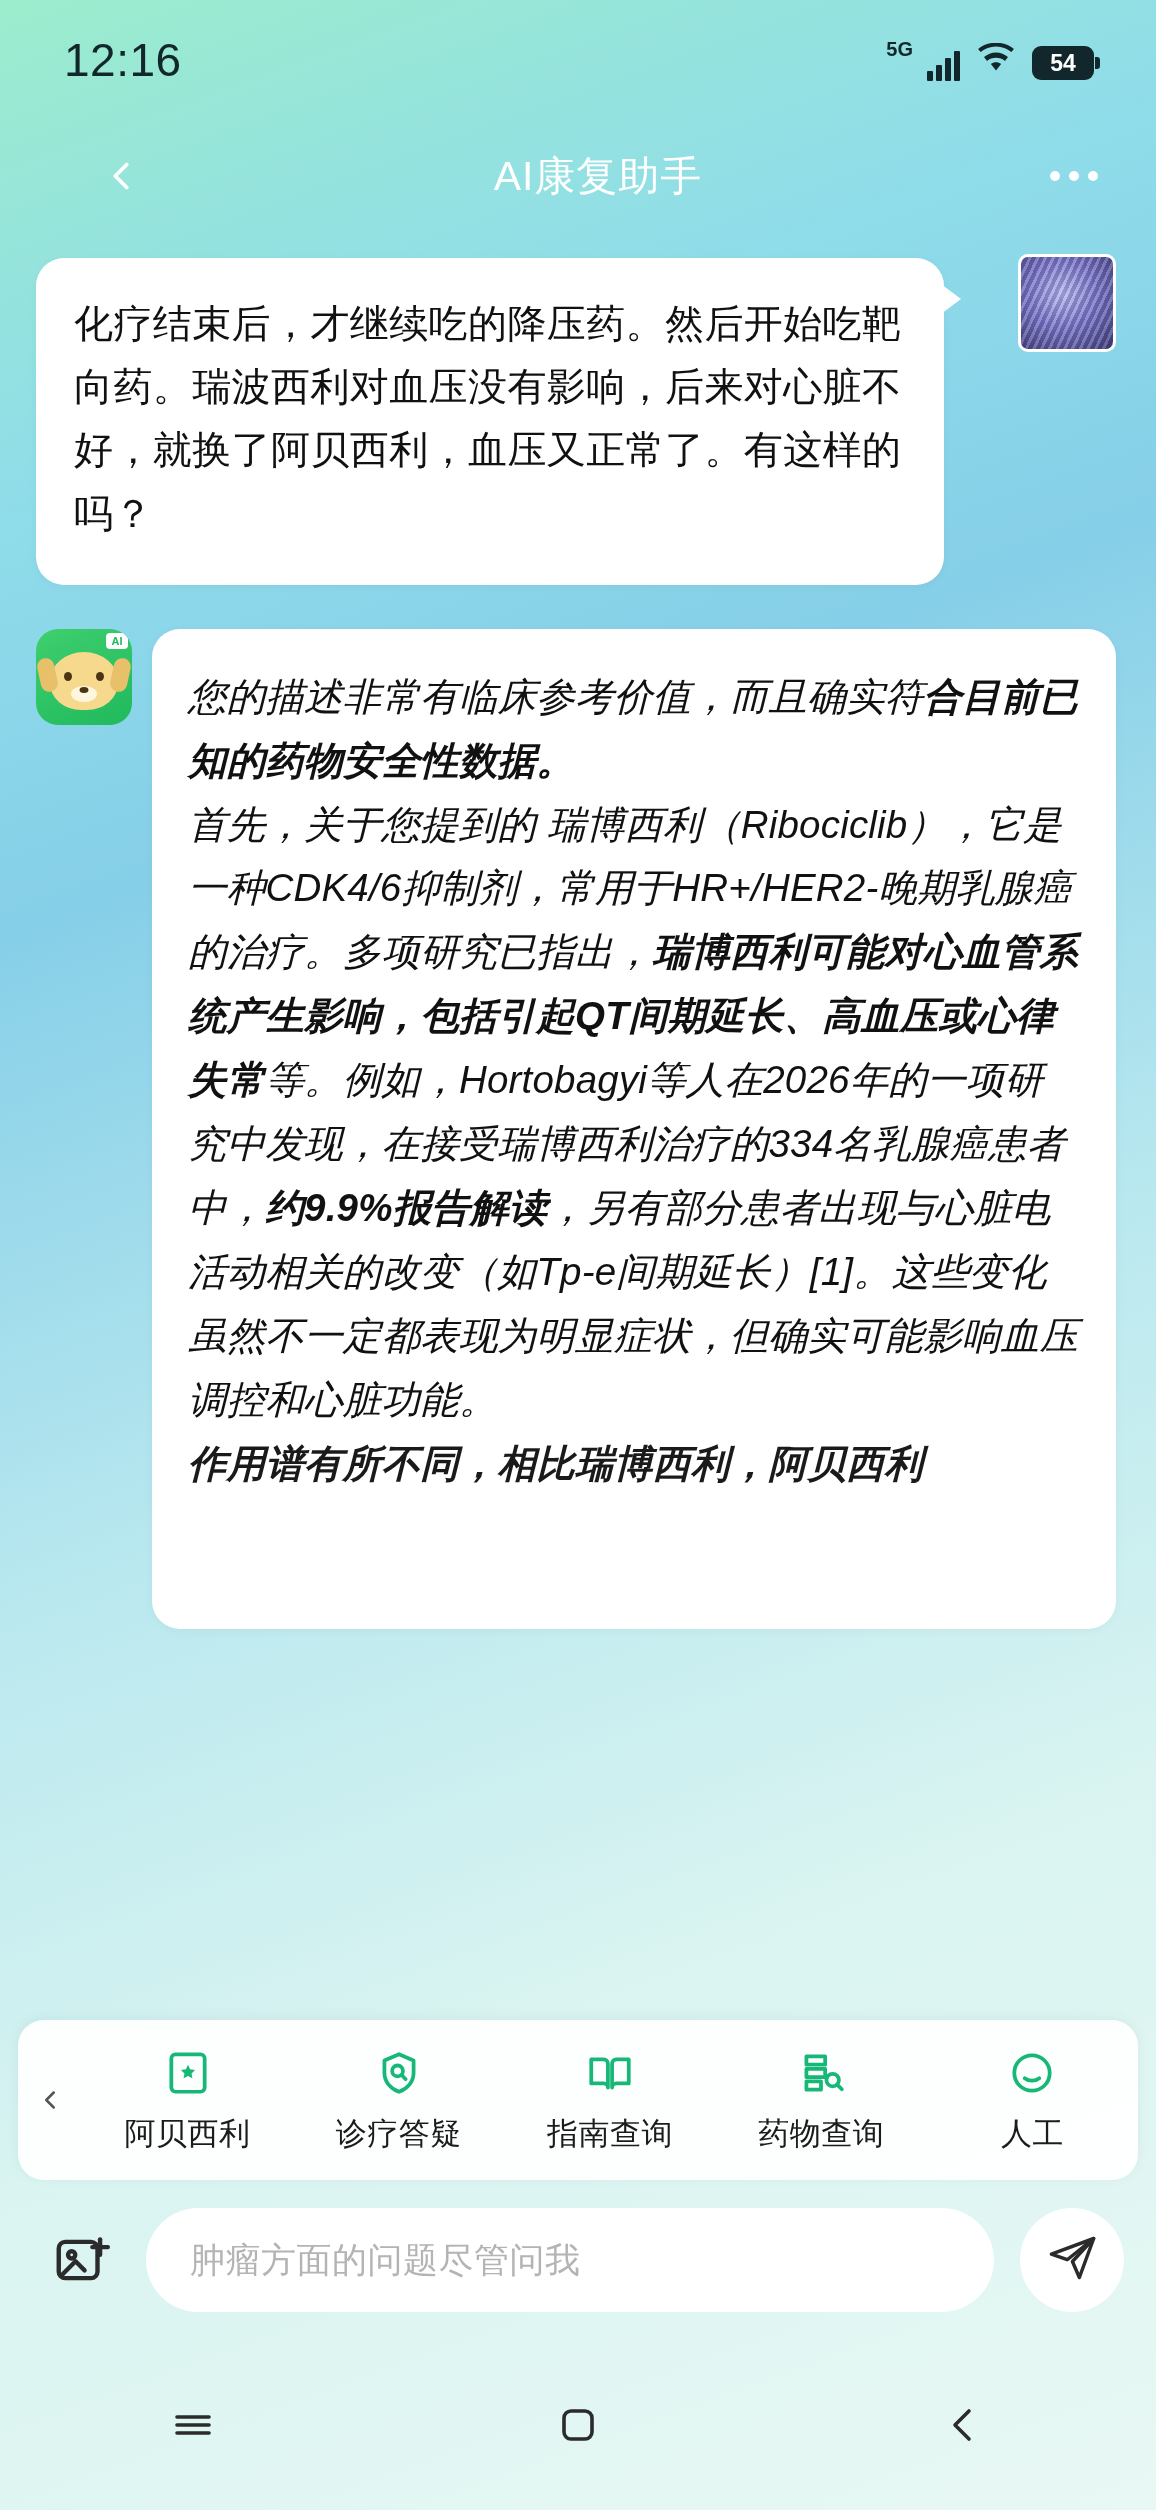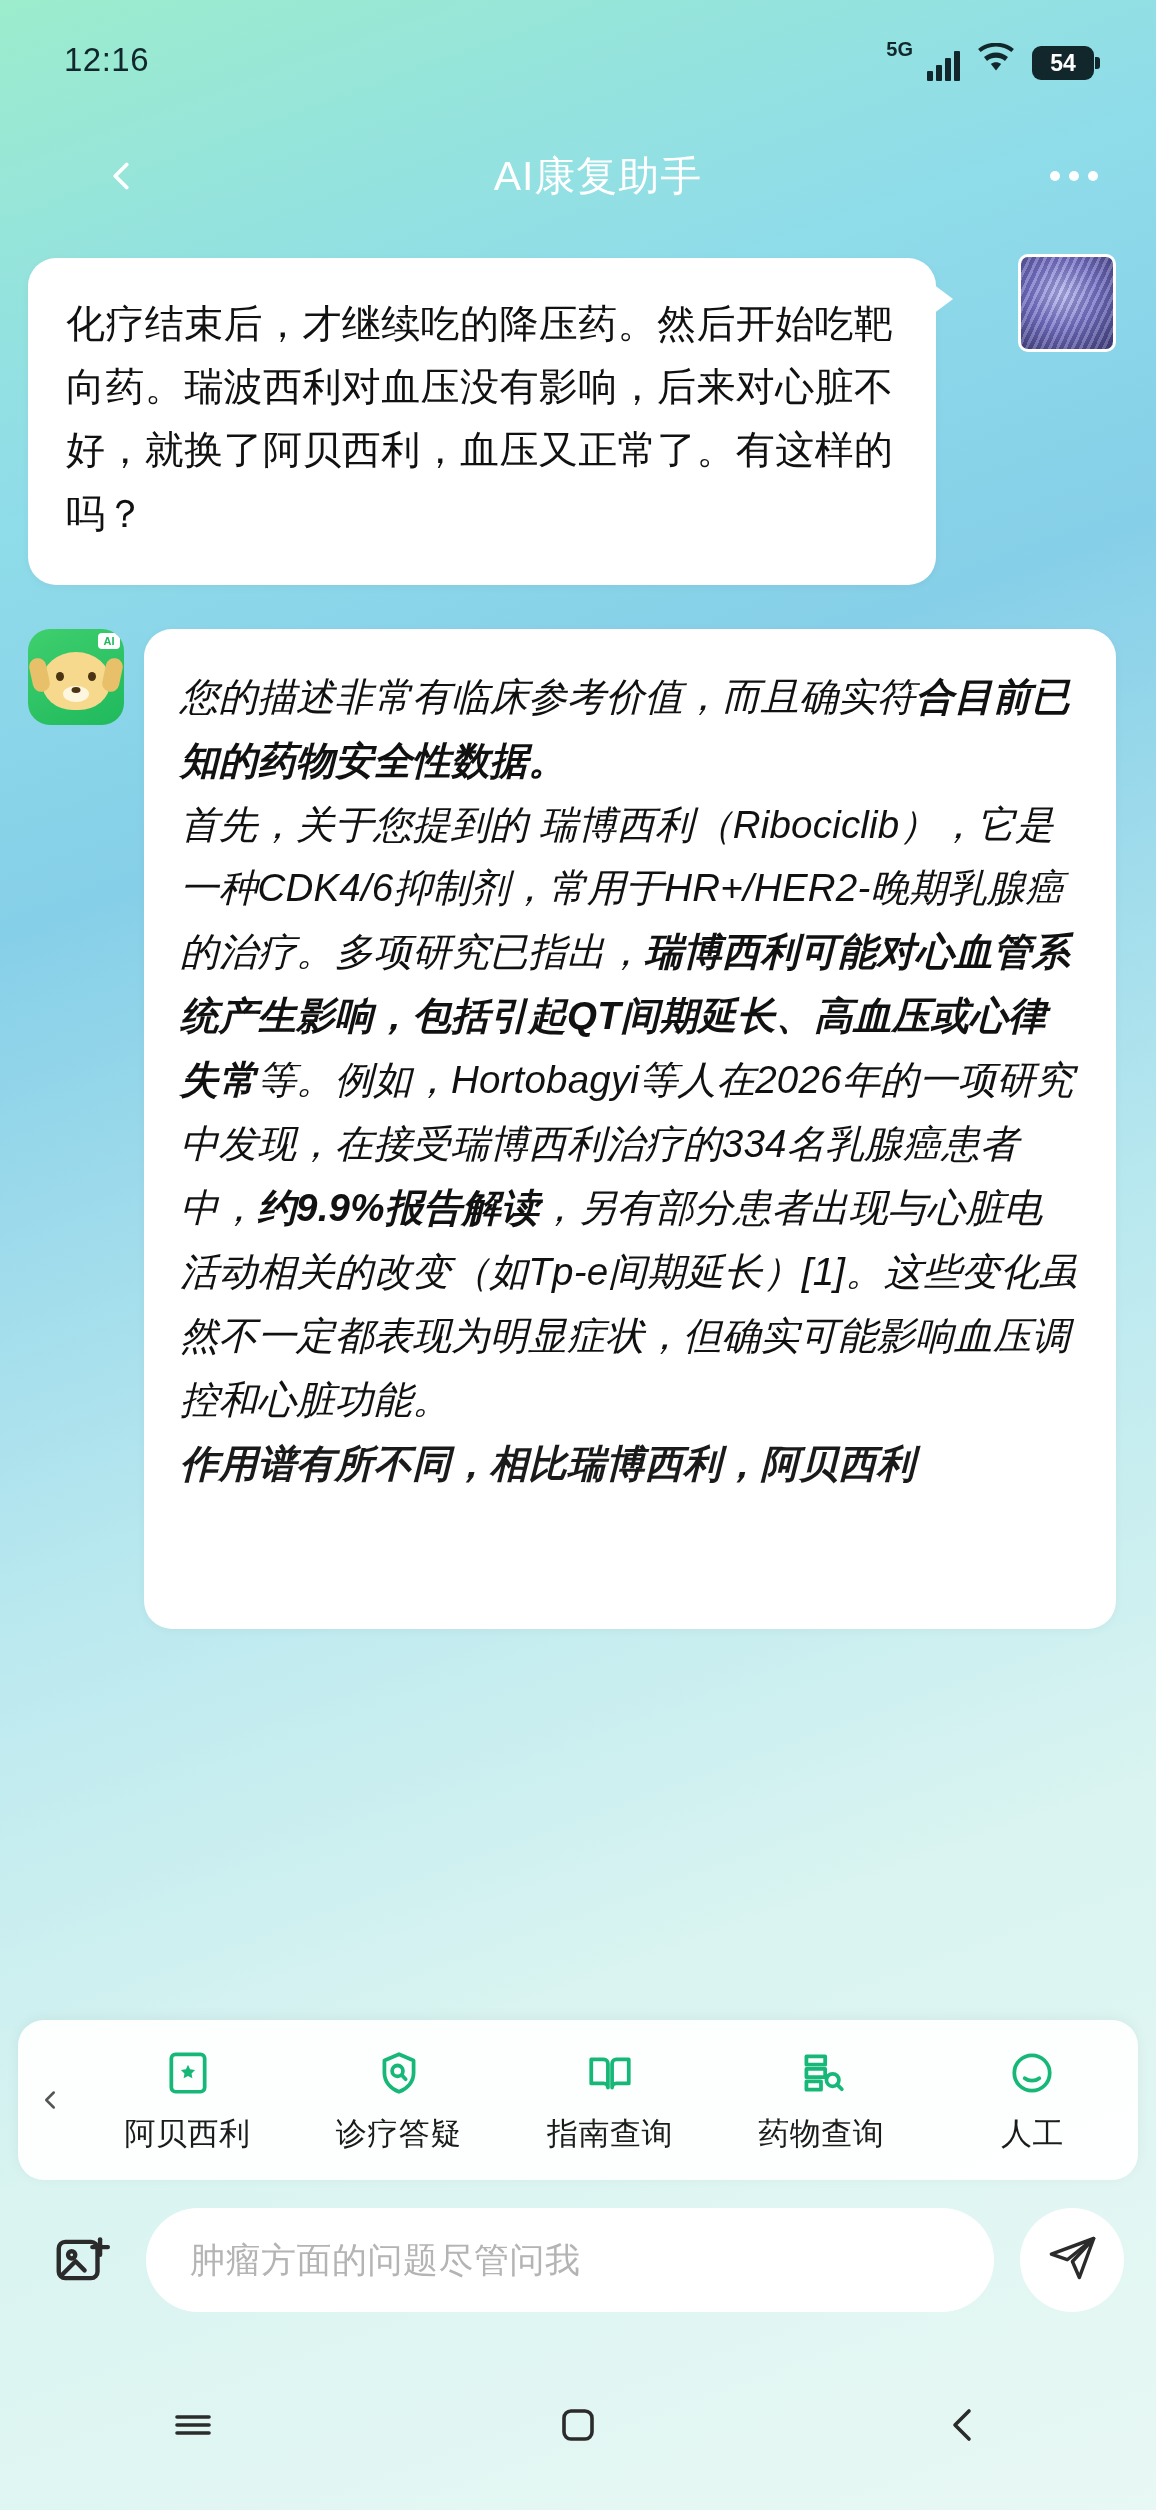--- a/index.html
+++ b/index.html
@@ -13,21 +13,21 @@
     position: relative;
   }
 
   
   .statusbar {
     height: 120px;
     display: flex; align-items: center; justify-content: space-between;
     padding: 0 62px 0 64px;
     color: #0d2326;
   }
-  .status-time { font-size: 33px; letter-spacing: 0.5px; font-weight: 400; color:#12272b;}
+  .status-time { font-size: 46px; letter-spacing: 0.5px; font-weight: 400; color:#12272b;}
   .status-right { display: flex; align-items: flex-end; gap: 16px; }
   .sig-wrap { display:flex; align-items:flex-end; gap:14px;}
   .fivg { font-size: 20px; font-weight:700; line-height: 1; margin-bottom: 22px; color:#12272b;}
   .bars { display: flex; align-items: flex-end; gap: 3px; height: 30px; }
   .bars i { width: 6px; background: #12272b; display:block; border-radius:1px;}
   .bars i:nth-child(1){height:10px}
   .bars i:nth-child(2){height:16px}
   .bars i:nth-child(3){height:23px}
   .bars i:nth-child(4){height:30px}
   .wifi { margin-bottom: 2px; }
@@ -51,21 +51,21 @@
   .title {
     position: absolute; left:0; right:0; text-align:center;
     font-size: 41px; color:#ffffff; font-weight: 400; letter-spacing: 1px;
     pointer-events: none;
   }
   .more-dots { margin-left:auto; display:flex; gap:9px; z-index: 2;}
   .more-dots span { width:10px; height:10px; border-radius:50%; background:#ffffff; display:block;}
 
   
   .chat {
-    padding: 26px 40px 0 28px;
+    padding: 26px 40px 0 36px;
     position: relative;
   }
 
   .row-user { display: flex; align-items: flex-start; justify-content: flex-start; }
   .bubble-user {
     background: #ffffff;
     border-radius: 28px;
     padding: 34px 38px 40px 38px;
     max-width: 908px;
     position: relative;

